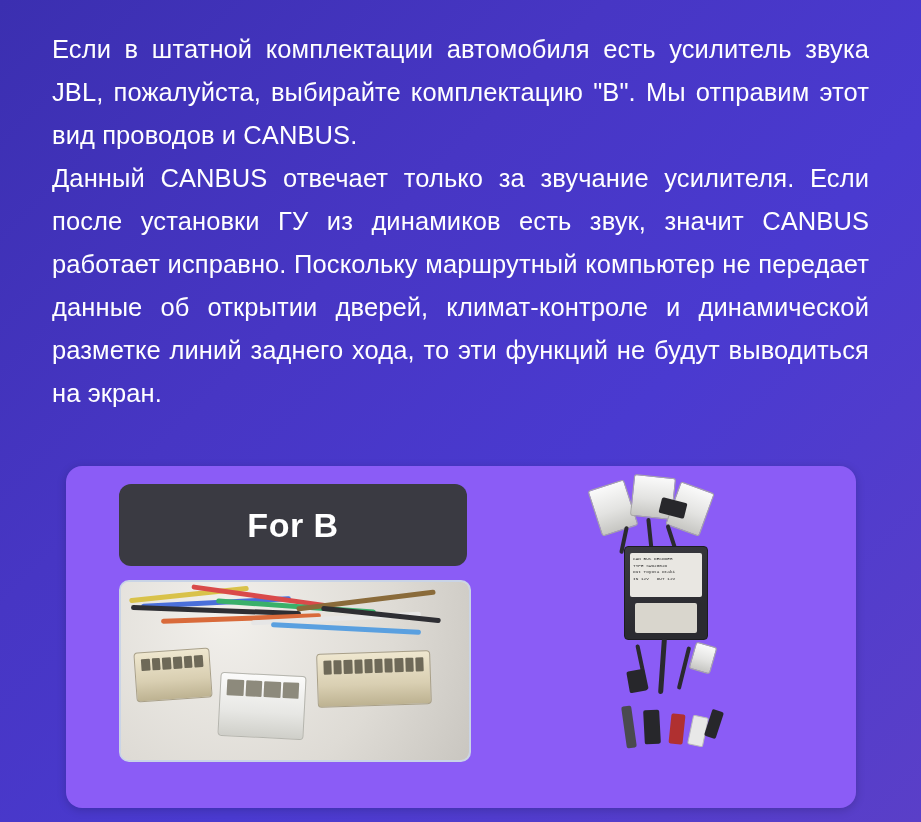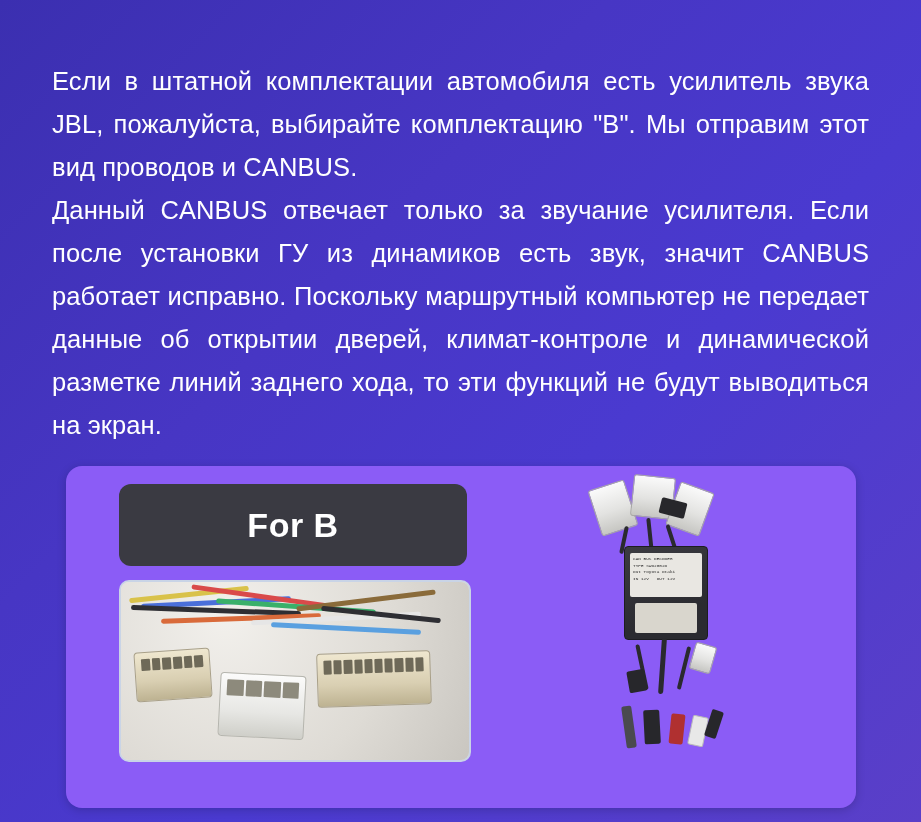--- a/index.html
+++ b/index.html
@@ -19,21 +19,20 @@
     width: 921px;
     height: 822px;
     box-sizing: border-box;
     padding: 28px 52px 0 52px;
   }
   .text-block {
     color: #ffffff;
     font-size: 25.5px;
     line-height: 43px;
     letter-spacing: 0.1px;
-    margin-top: 32px;
   }
   .para {
     text-align: justify;
     margin: 0;
   }
   .para.p1 {
     margin-bottom: 0px;
   }
   .card {
     position: absolute;

